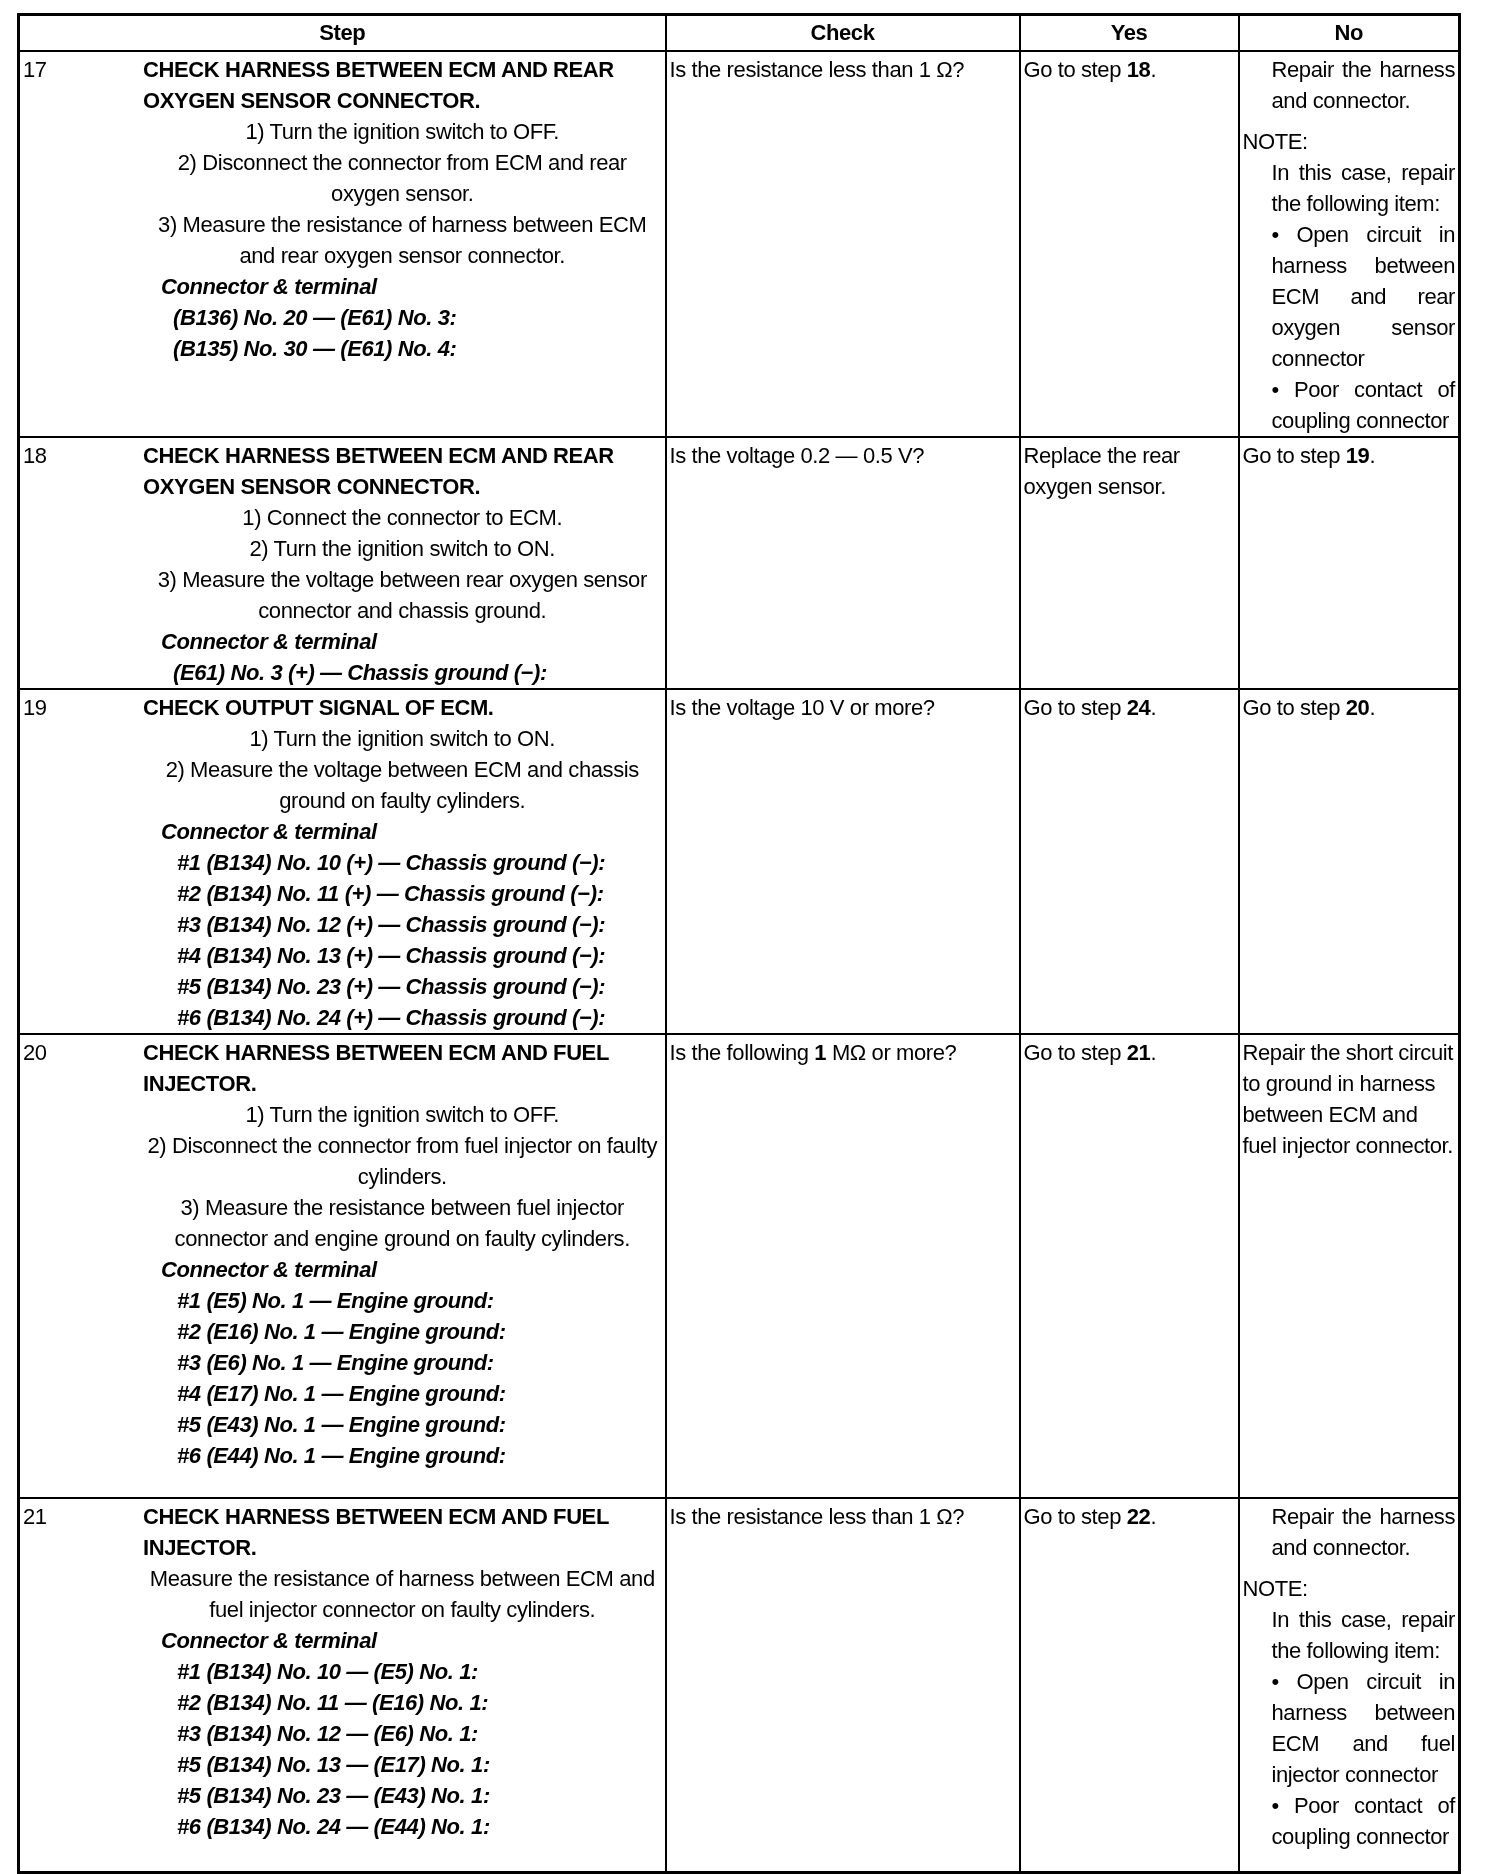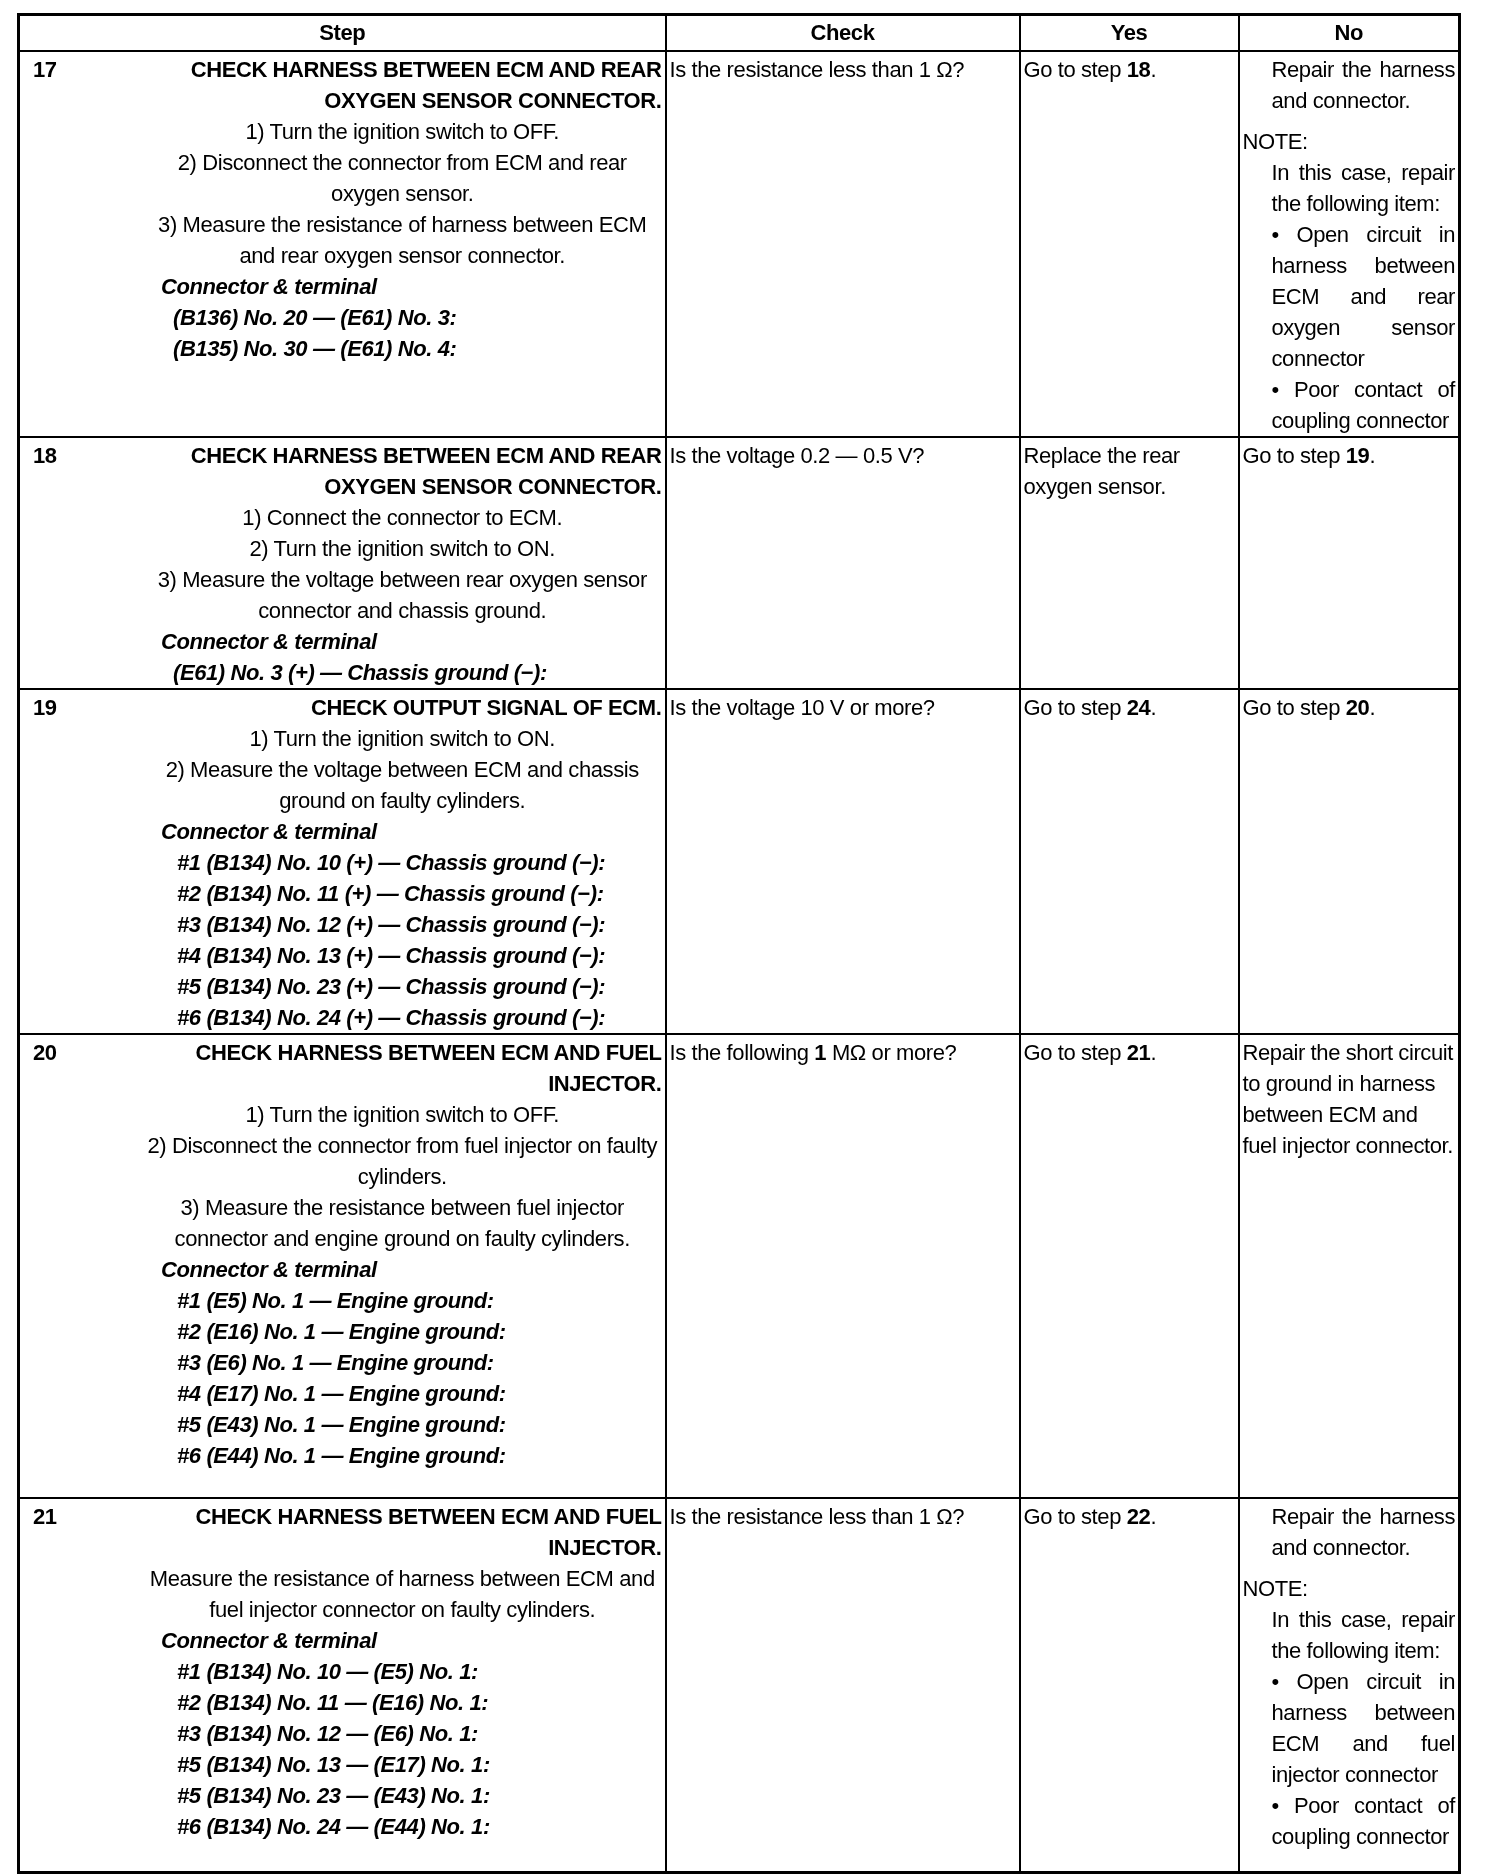--- a/index.html
+++ b/index.html
@@ -13,23 +13,23 @@
   table.diag td, table.diag th {
     border:2px solid #000; vertical-align:top; padding:2px 3px 0 3px;
     font-size:22px; line-height:31px; letter-spacing:-0.4px;
   }
   table.diag th { font-weight:bold; height:33px; padding-top:1px; }
   col.c-step { width:647px; }
   col.c-check { width:354px; }
   col.c-yes { width:219px; }
   col.c-no { width:221px; }
   .stepcell { position:relative; }
-  .stepnum { position:absolute; left:13px; top:2px; font-weight:bold; }
+  .stepnum { position:absolute; left:3px; top:2px; font-weight:normal; }
   .stepbody { margin-left:120px; }
-  .title { font-weight:bold; display:block;text-align:right; }
+  .title { font-weight:bold; display:block; }
   .instr { display:block;text-align:center; }
   .ct-label { display:block; font-weight:bold; font-style:italic; padding-left:18px; }
   .ct-item { display:block; font-weight:bold; font-style:italic; padding-left:34px; white-space:nowrap; }
   .no-cell { text-align:left; }
   .no-cell .jst { display:block; text-align:justify; text-align-last:left;margin-left:29px; }
   .no-cell .note { display:block; margin-top:10px; }
   .bold { font-weight:bold; }
   tr.r17 td { height:371px; }
   tr.r18 td { height:246px; }
   tr.r19 td { height:338px; }

